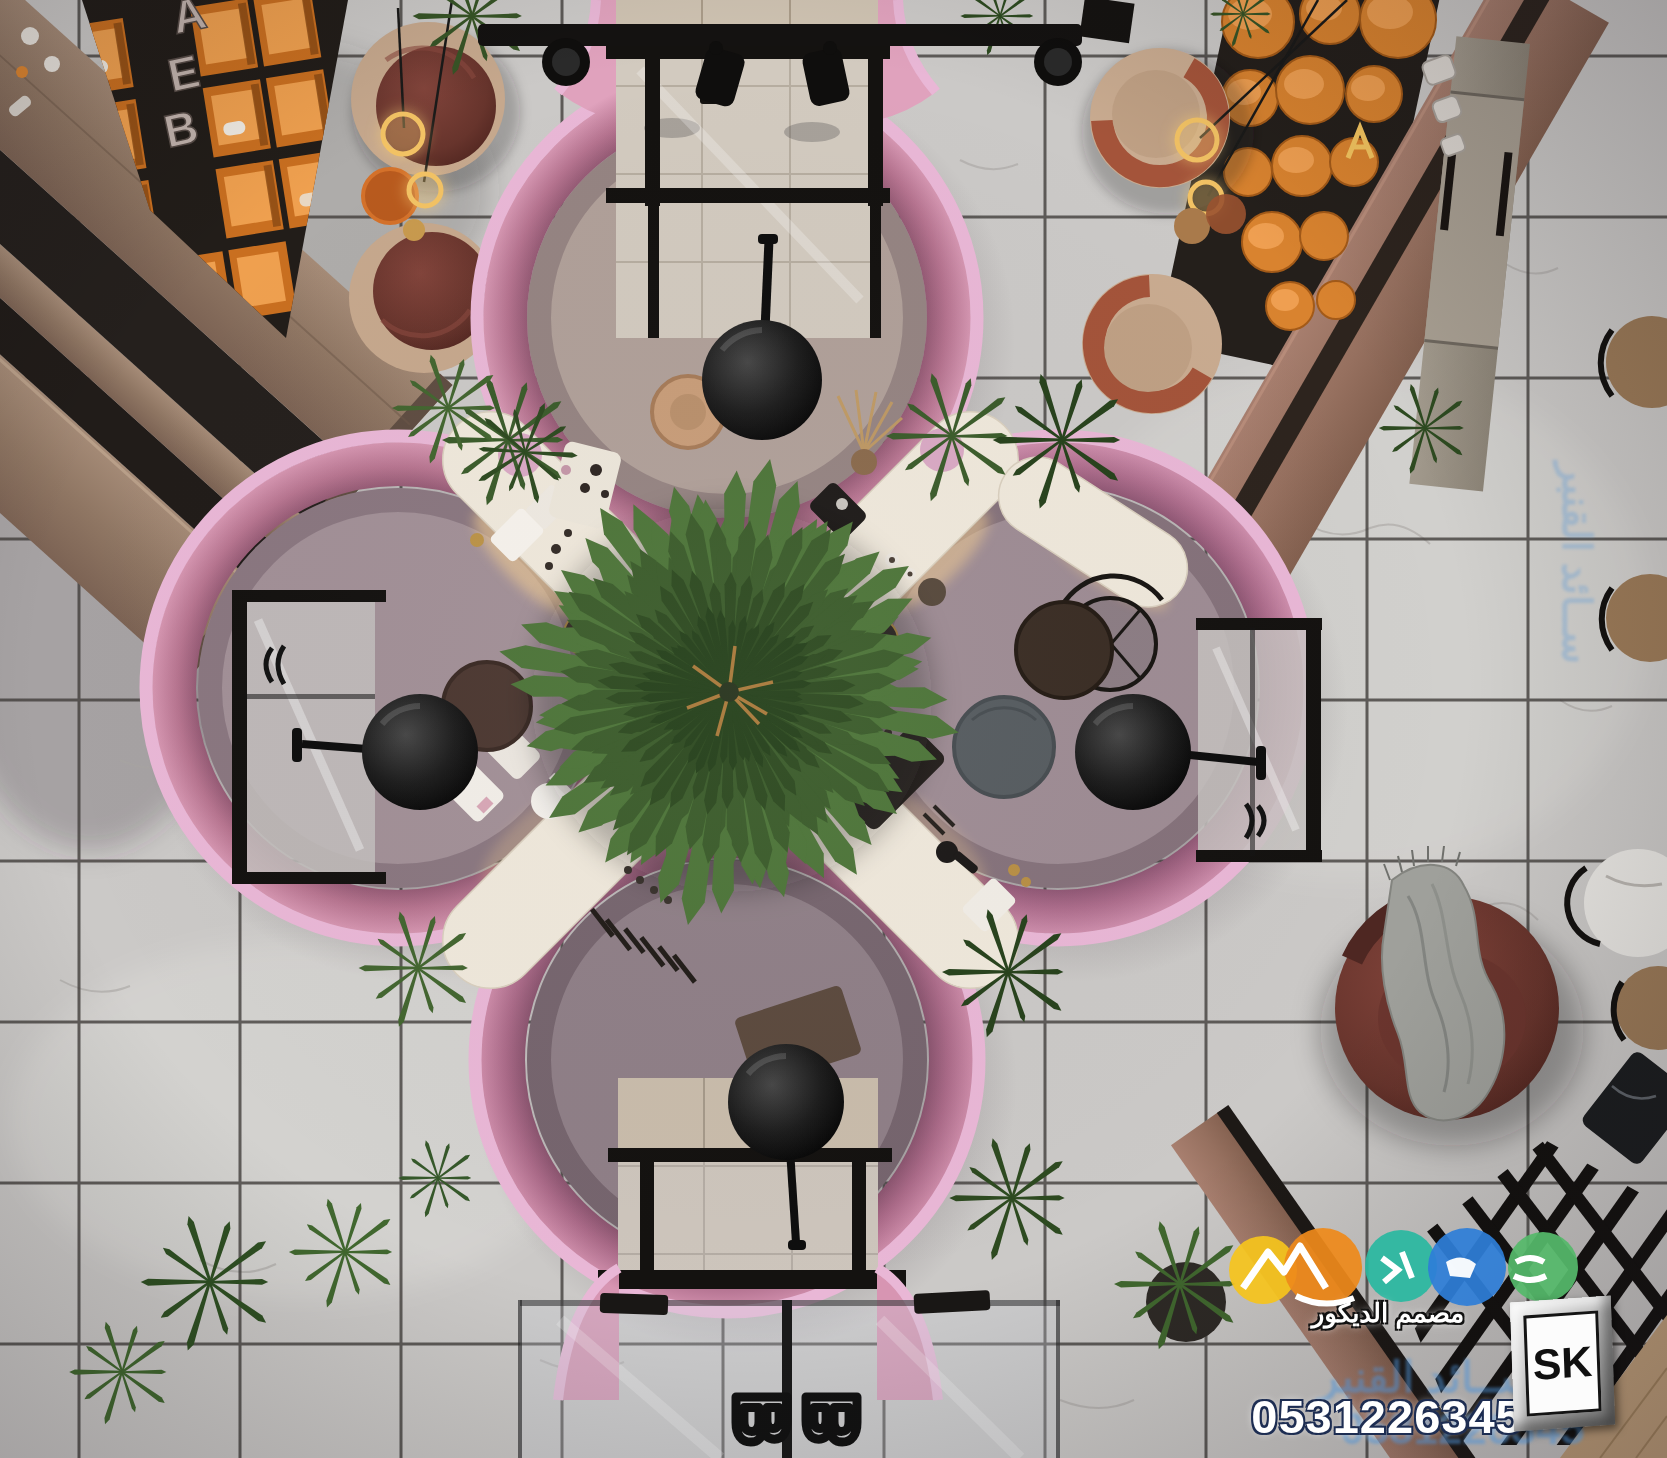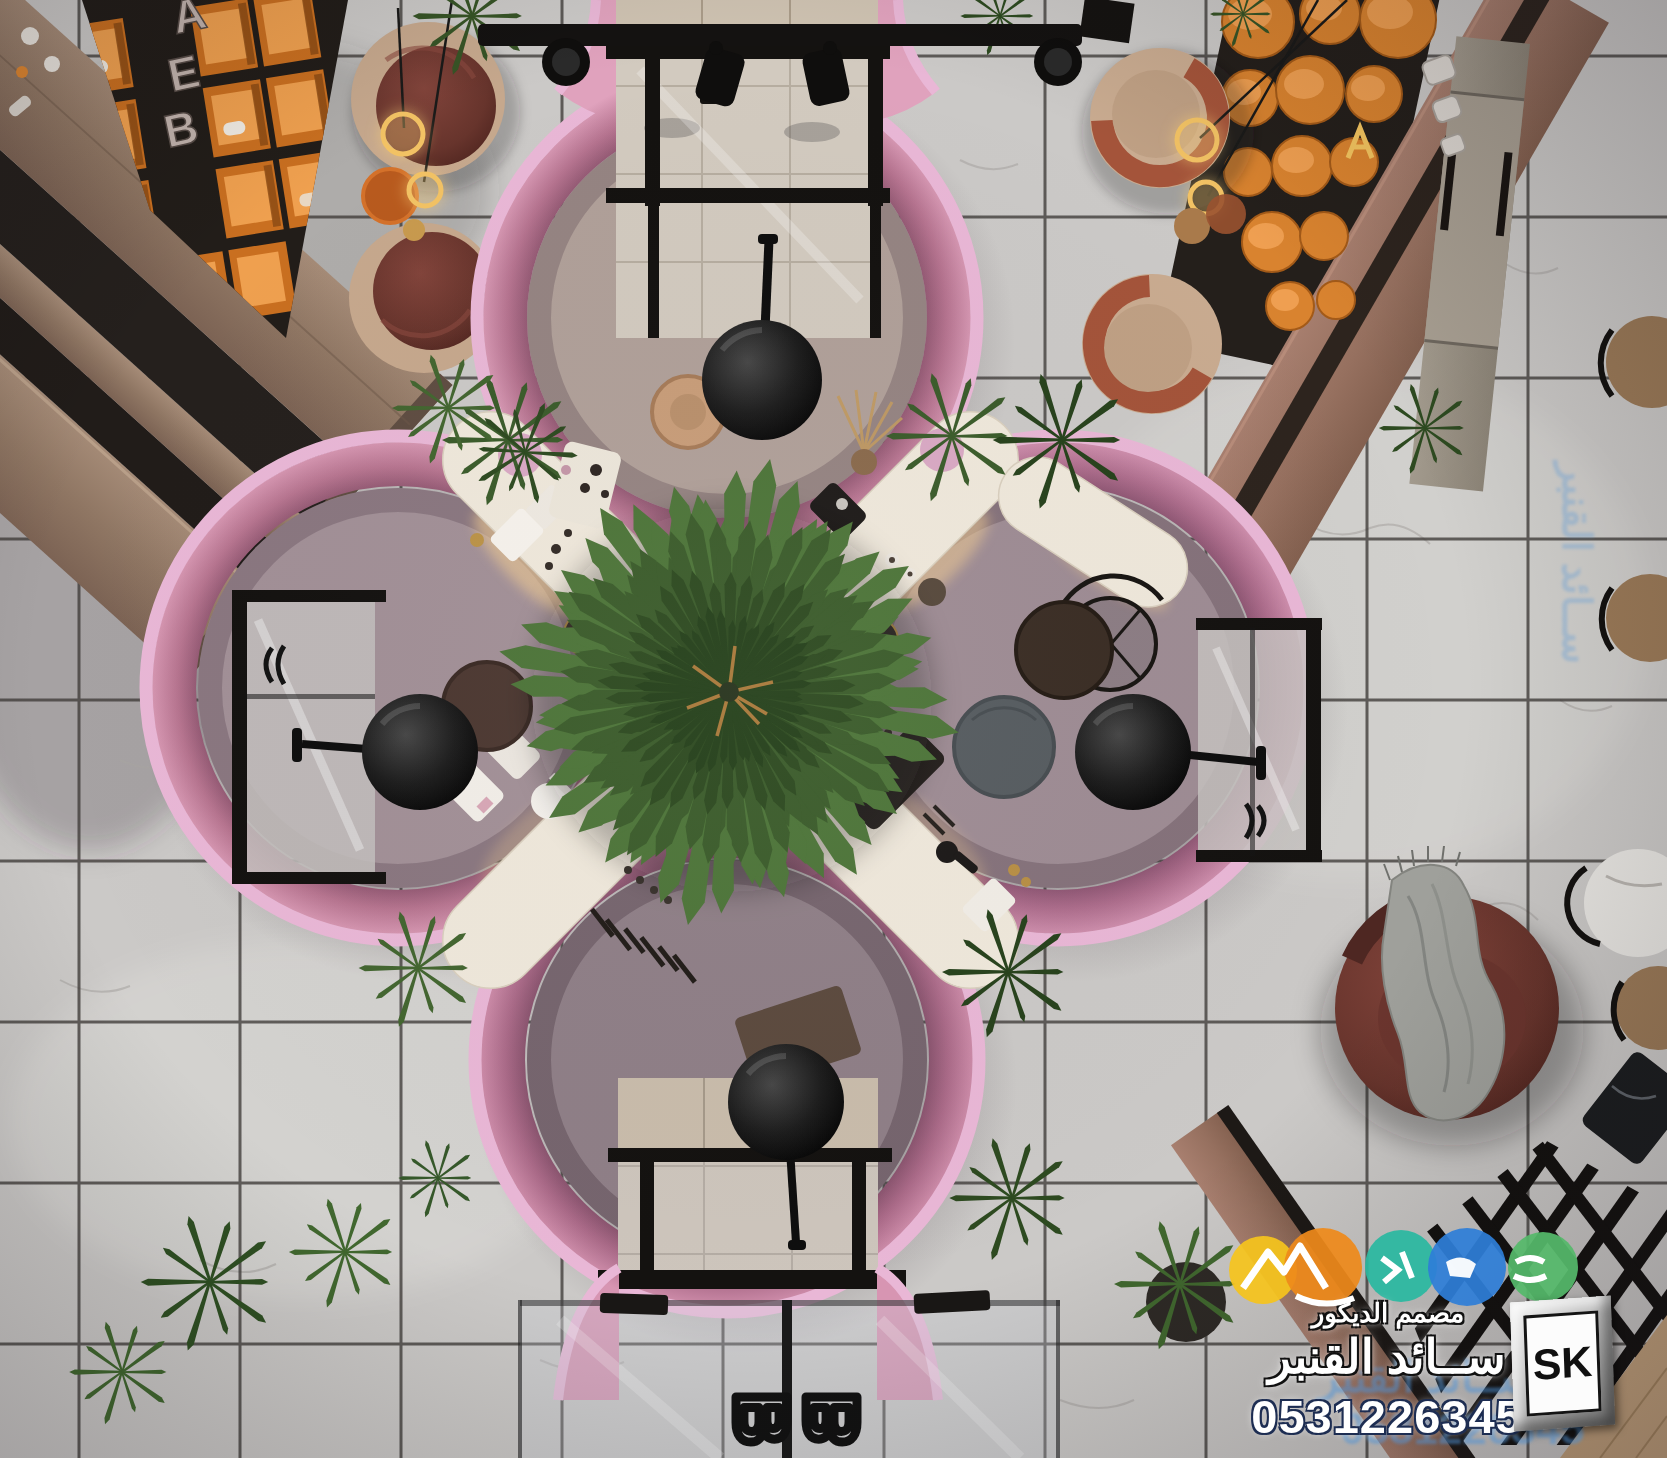--- a/index.html
+++ b/index.html
@@ -775,21 +775,20 @@
 <div class="wm-circle" style="left:1428px;top:1228px;width:78px;height:78px;background:#2e7ed7;"></div>
 <div class="wm-circle" style="left:1508px;top:1232px;width:70px;height:70px;background:#55b96a;"></div>
 <svg class="glyphs" width="1667" height="1458">
   <path d="M1243,1288 L1268,1252 L1284,1272 L1300,1246 L1326,1288" stroke="#fff" stroke-width="7" fill="none" stroke-linejoin="round"></path>
   <path d="M1296,1296 q28,14 58,2" stroke="#fff" stroke-width="6" fill="none"></path>
   <path d="M1382,1258 l16,12 l-14,12 M1402,1252 l10,26" stroke="#fff" stroke-width="6" fill="none"></path>
   <path d="M1446,1262 q16,-10 30,2 l-6,14 l-20,-2 Z" fill="#fff" opacity="0.95"></path>
   <path d="M1516,1262 q14,-8 28,0 M1514,1276 q16,8 32,0" stroke="#fff" stroke-width="6" fill="none"></path>
 </svg>
 <div class="wm wm-text wm-tagline">مصمم الديكور</div>
-<div class="wm wm-text wm-name">ســائد القنبر</div>
 <div class="wm wm-text wm-phone">0531226345</div>
 <div class="wm-ghost wm-ghost-name">ســائد القنبر</div>
 <div class="wm-ghost wm-ghost-phone">0531226345</div>
 <div class="wm-ghost wm-ghost-vert">ســائد القنبر</div>
 <div class="sk-outer">
   <div class="sk-inner">SK</div>
 </div>
 </div>
 
 </body></html>

